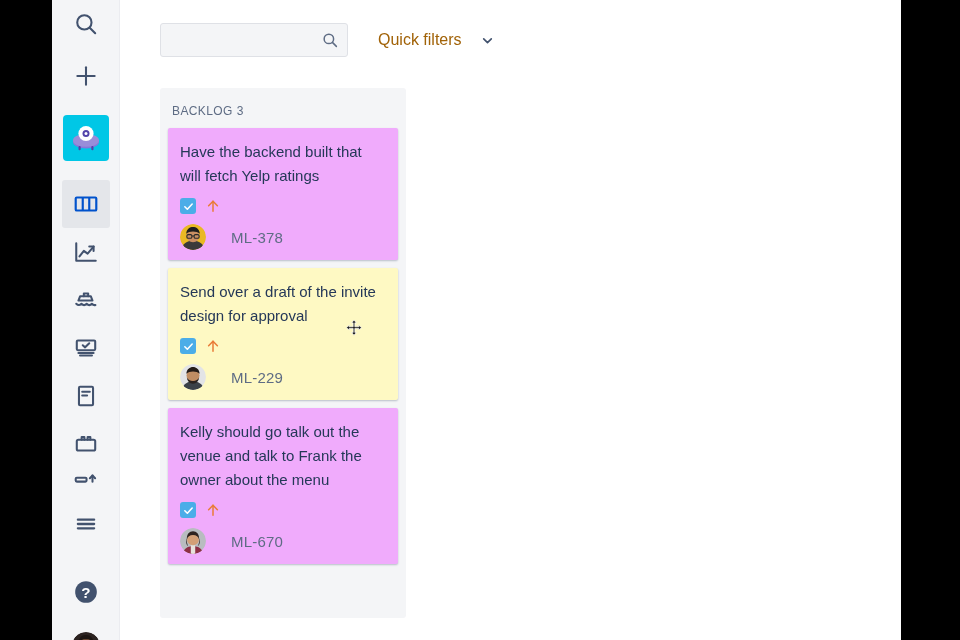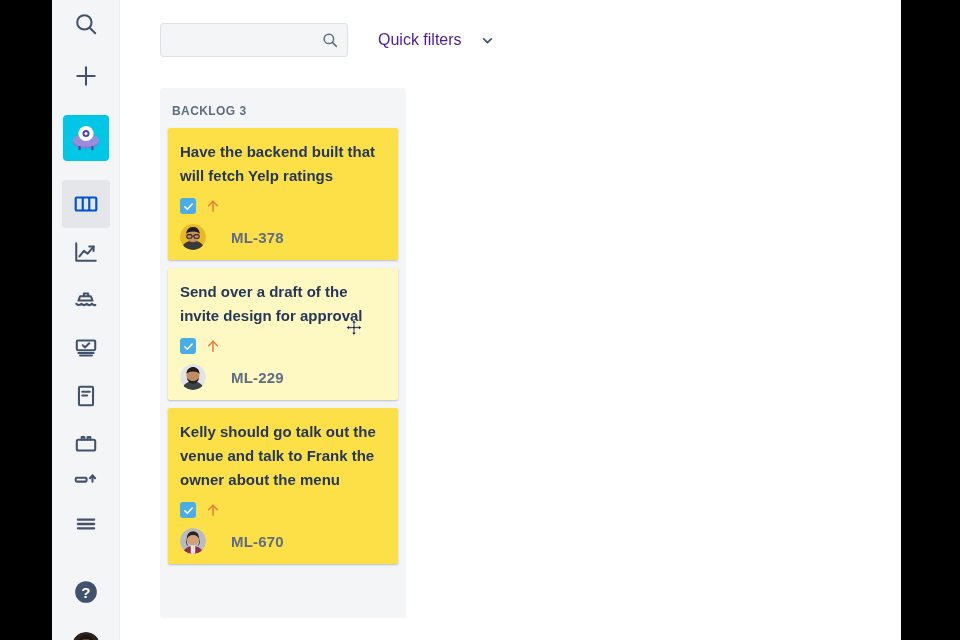--- a/index.html
+++ b/index.html
@@ -47,39 +47,39 @@
     width:100%; height:100%; border:0; outline:0; background:transparent;
     padding:0 32px 0 10px; font-family:"Liberation Sans", sans-serif;
     font-size:14px; color:#172b4d;
   }
   .search-icon-btn {
     position:absolute; right:8px; top:50%; transform:translateY(-50%);
     color:#5e6c84; display:flex;
   }
   .tb-btn {
     display:flex; align-items:center; gap:19px; height:34px;
-    padding:0 6px; margin-left:24px; color:#4c1d95;
+    padding:0 6px; margin-left:24px; color:#a16207;
     font-size:16px; white-space:nowrap; border-radius:3px;text-align:center;
   }
   .chev { display:flex; color:#42526e; }
 
   
   .board { position:absolute; left:0; top:80px; width:781px; height:560px; }
   .col {
-    position:absolute; top:8px; background:#f4f5f7; border-radius:3px;font-weight:bold;
+    position:absolute; top:8px; background:#f4f5f7; border-radius:3px;
   }
   .col-head {
     padding:16px 12px 10px 12px; font-size:12px; letter-spacing:0.4px;
     color:#5e6c84; text-transform:uppercase; white-space:nowrap;
   }
   .col-count { margin-left:4px; }
   .col-body { padding:0 8px 8px 8px; }
 
   .card {
-    background:#fde047; border-radius:2px; padding:12px 12px 10px 12px;
+    background:#f0abfc; border-radius:2px; padding:12px 12px 10px 12px;
     margin-bottom:8px; box-shadow:0 1px 2px rgba(9,30,66,0.25);
     position:relative;
   }
   .card.hovered { background:#fef9c3; }
   .card-title {
     font-size:15px; line-height:24px; color:#253858; margin-bottom:10px;
     word-wrap:break-word;
   }
   .card-meta { display:flex; align-items:center; gap:10px; margin-bottom:10px; }
   .type-icon {

